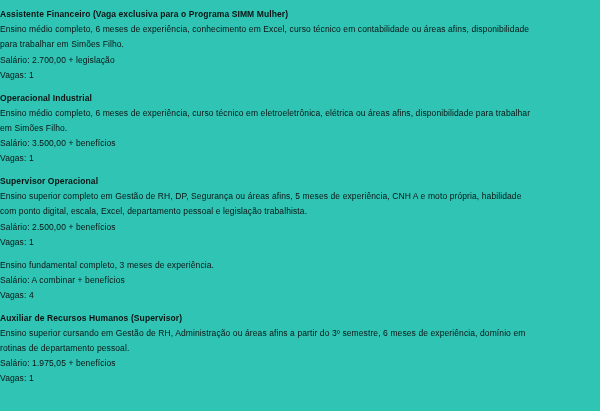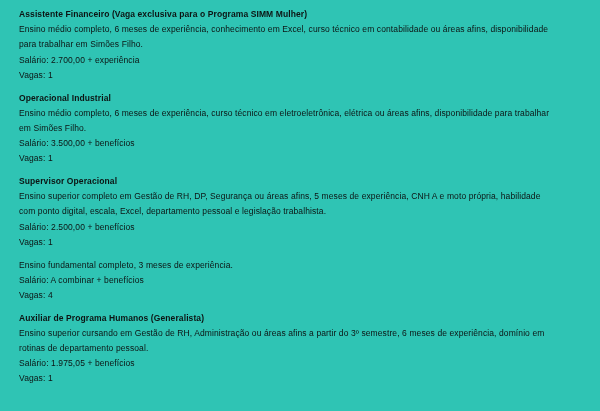--- a/index.html
+++ b/index.html
@@ -10,21 +10,21 @@
     width: 600px;
     height: 411px;
     overflow: hidden;
     font-family: "Liberation Sans", "DejaVu Sans", sans-serif;
     -webkit-font-smoothing: antialiased;
   }
   .page {
     box-sizing: border-box;
     width: 600px;
     height: 411px;
-    padding: 7px 10px 0 19px;
+    padding: 7px 10px 0 0;
   }
   .job {
     margin: 0 0 7.5px 0;
   }
   .job p {
     margin: 0;
     font-size: 8.5px;
     line-height: 15.2px;
     letter-spacing: 0.1px;
   }
@@ -37,21 +37,21 @@
 </style>
 </head>
 <body style="background: rgb(47, 196, 180); color: rgb(12, 20, 19);">
 
 <main class="page">
 
   <section class="job">
     <p class="job-title">Assistente Financeiro (Vaga exclusiva para o Programa SIMM Mulher)</p>
     <p class="job-desc">Ensino médio completo, 6 meses de experiência, conhecimento em Excel, curso técnico em contabilidade ou áreas afins, disponibilidade
 para trabalhar em Simões Filho.</p>
-    <p class="job-salary">Salário: 2.700,00 + experiência</p>
+    <p class="job-salary">Salário: 2.700,00 + legislação</p>
     <p class="job-vacancies">Vagas: 1</p>
   </section>
 
   <section class="job">
     <p class="job-title">Operacional Industrial</p>
     <p class="job-desc">Ensino médio completo, 6 meses de experiência, curso técnico em eletroeletrônica, elétrica ou áreas afins, disponibilidade para trabalhar
 em Simões Filho.</p>
     <p class="job-salary">Salário: 3.500,00 + benefícios</p>
     <p class="job-vacancies">Vagas: 1</p>
   </section>
@@ -64,20 +64,20 @@
     <p class="job-vacancies">Vagas: 1</p>
   </section>
 
   <section class="job">
     <p class="job-desc">Ensino fundamental completo, 3 meses de experiência.</p>
     <p class="job-salary">Salário: A combinar + benefícios</p>
     <p class="job-vacancies">Vagas: 4</p>
   </section>
 
   <section class="job">
-    <p class="job-title">Auxiliar de Programa Humanos (Generalista)</p>
+    <p class="job-title">Auxiliar de Recursos Humanos (Supervisor)</p>
     <p class="job-desc">Ensino superior cursando em Gestão de RH, Administração ou áreas afins a partir do 3º semestre, 6 meses de experiência, domínio em
 rotinas de departamento pessoal.</p>
     <p class="job-salary">Salário: 1.975,05 + benefícios</p>
     <p class="job-vacancies">Vagas: 1</p>
   </section>
 
 </main>
 
 </body></html>

